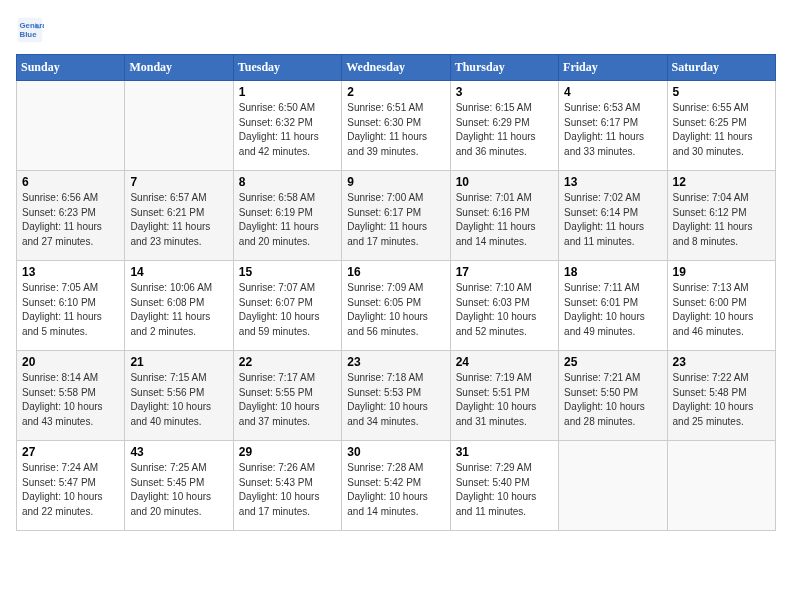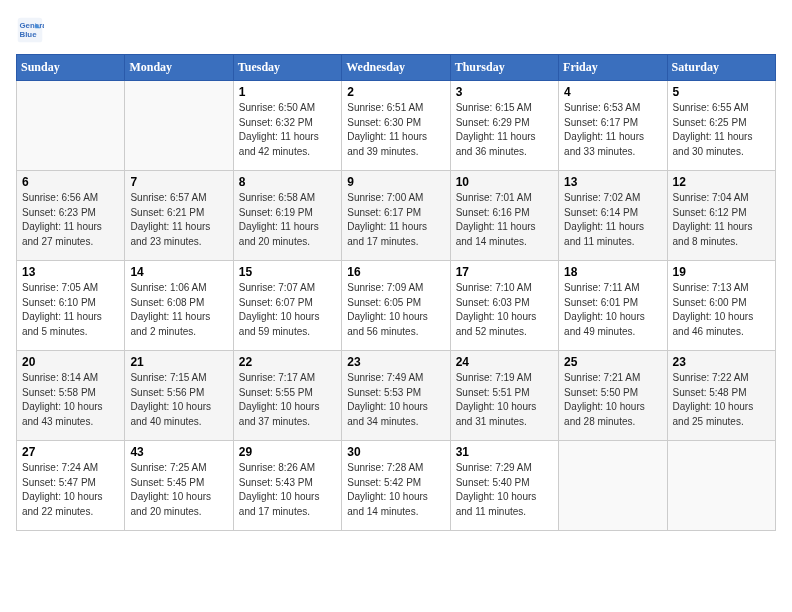--- a/index.html
+++ b/index.html
@@ -205,21 +205,21 @@
       </tr>
       <tr>
         <td>
           <span class="day-number">13</span>
           <div class="day-info">Sunrise: 7:05 AM
 Sunset: 6:10 PM
 Daylight: 11 hours and 5 minutes.</div>
         </td>
         <td>
           <span class="day-number">14</span>
-          <div class="day-info">Sunrise: 1:06 AM
+          <div class="day-info">Sunrise: 10:06 AM
 Sunset: 6:08 PM
 Daylight: 11 hours and 2 minutes.</div>
         </td>
         <td>
           <span class="day-number">15</span>
           <div class="day-info">Sunrise: 7:07 AM
 Sunset: 6:07 PM
 Daylight: 10 hours and 59 minutes.</div>
         </td>
         <td>
@@ -261,21 +261,21 @@
 Daylight: 10 hours and 40 minutes.</div>
         </td>
         <td>
           <span class="day-number">22</span>
           <div class="day-info">Sunrise: 7:17 AM
 Sunset: 5:55 PM
 Daylight: 10 hours and 37 minutes.</div>
         </td>
         <td>
           <span class="day-number">23</span>
-          <div class="day-info">Sunrise: 7:49 AM
+          <div class="day-info">Sunrise: 7:18 AM
 Sunset: 5:53 PM
 Daylight: 10 hours and 34 minutes.</div>
         </td>
         <td>
           <span class="day-number">24</span>
           <div class="day-info">Sunrise: 7:19 AM
 Sunset: 5:51 PM
 Daylight: 10 hours and 31 minutes.</div>
         </td>
         <td>
@@ -299,21 +299,21 @@
 Daylight: 10 hours and 22 minutes.</div>
         </td>
         <td>
           <span class="day-number">43</span>
           <div class="day-info">Sunrise: 7:25 AM
 Sunset: 5:45 PM
 Daylight: 10 hours and 20 minutes.</div>
         </td>
         <td>
           <span class="day-number">29</span>
-          <div class="day-info">Sunrise: 8:26 AM
+          <div class="day-info">Sunrise: 7:26 AM
 Sunset: 5:43 PM
 Daylight: 10 hours and 17 minutes.</div>
         </td>
         <td>
           <span class="day-number">30</span>
           <div class="day-info">Sunrise: 7:28 AM
 Sunset: 5:42 PM
 Daylight: 10 hours and 14 minutes.</div>
         </td>
         <td>

